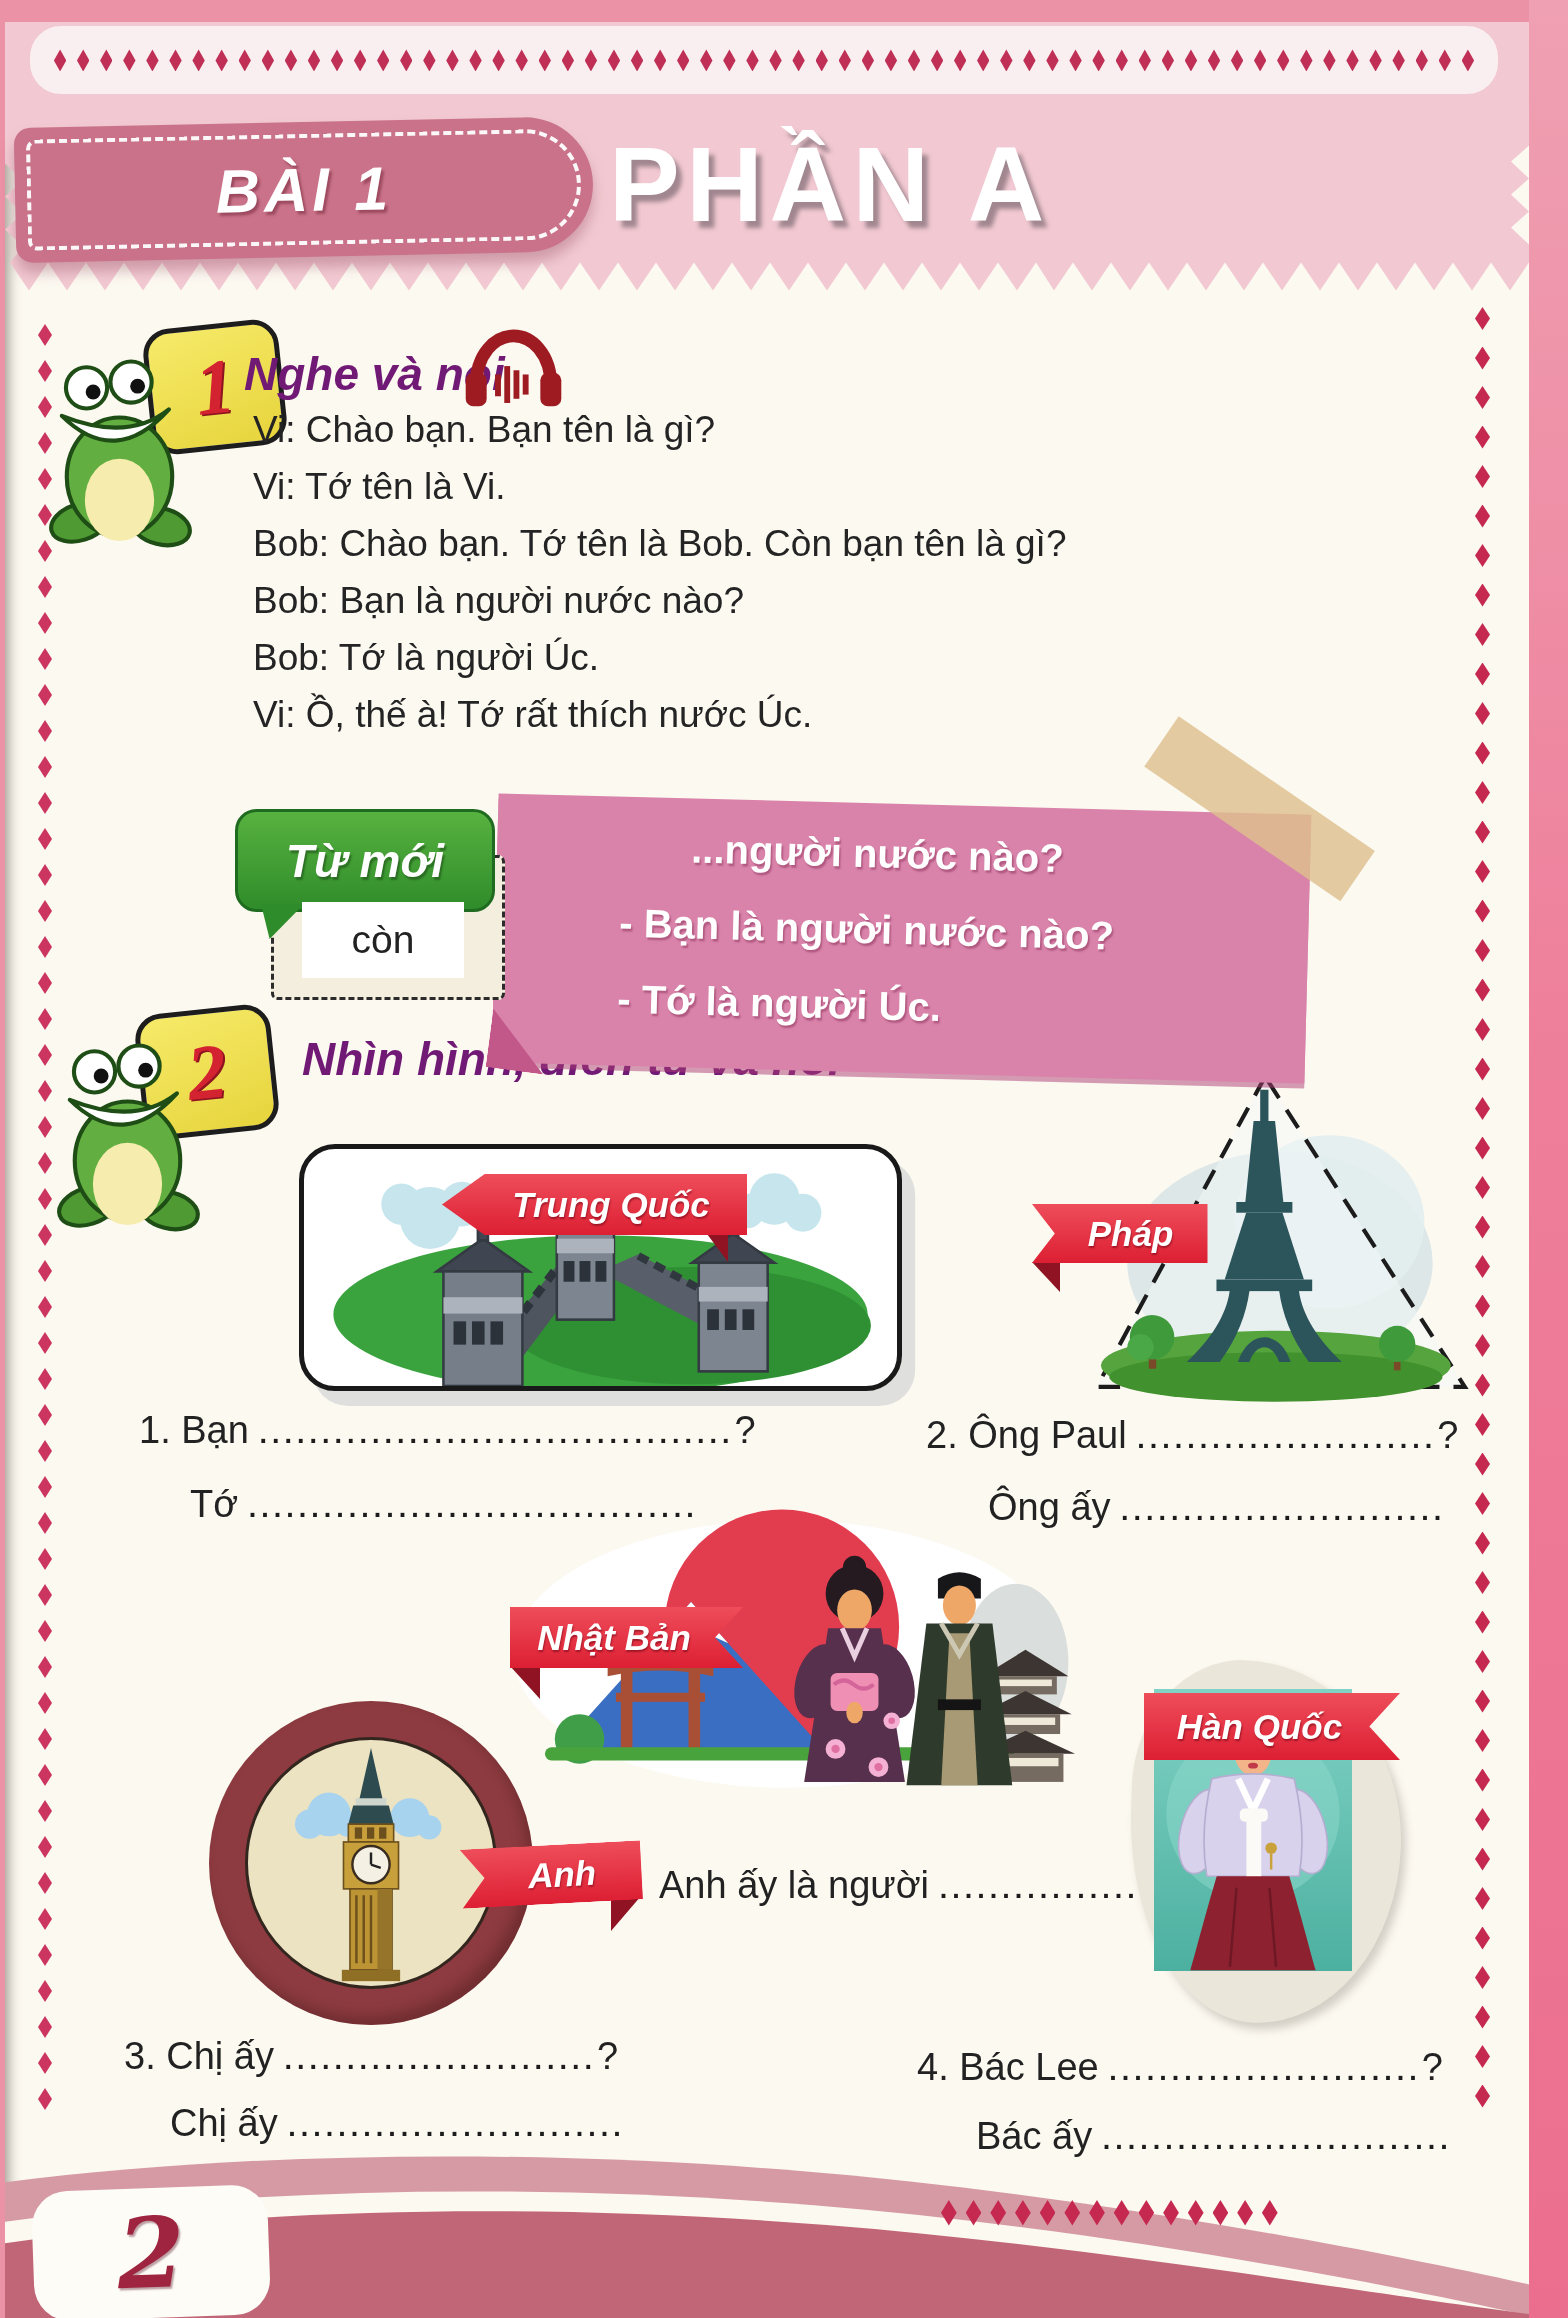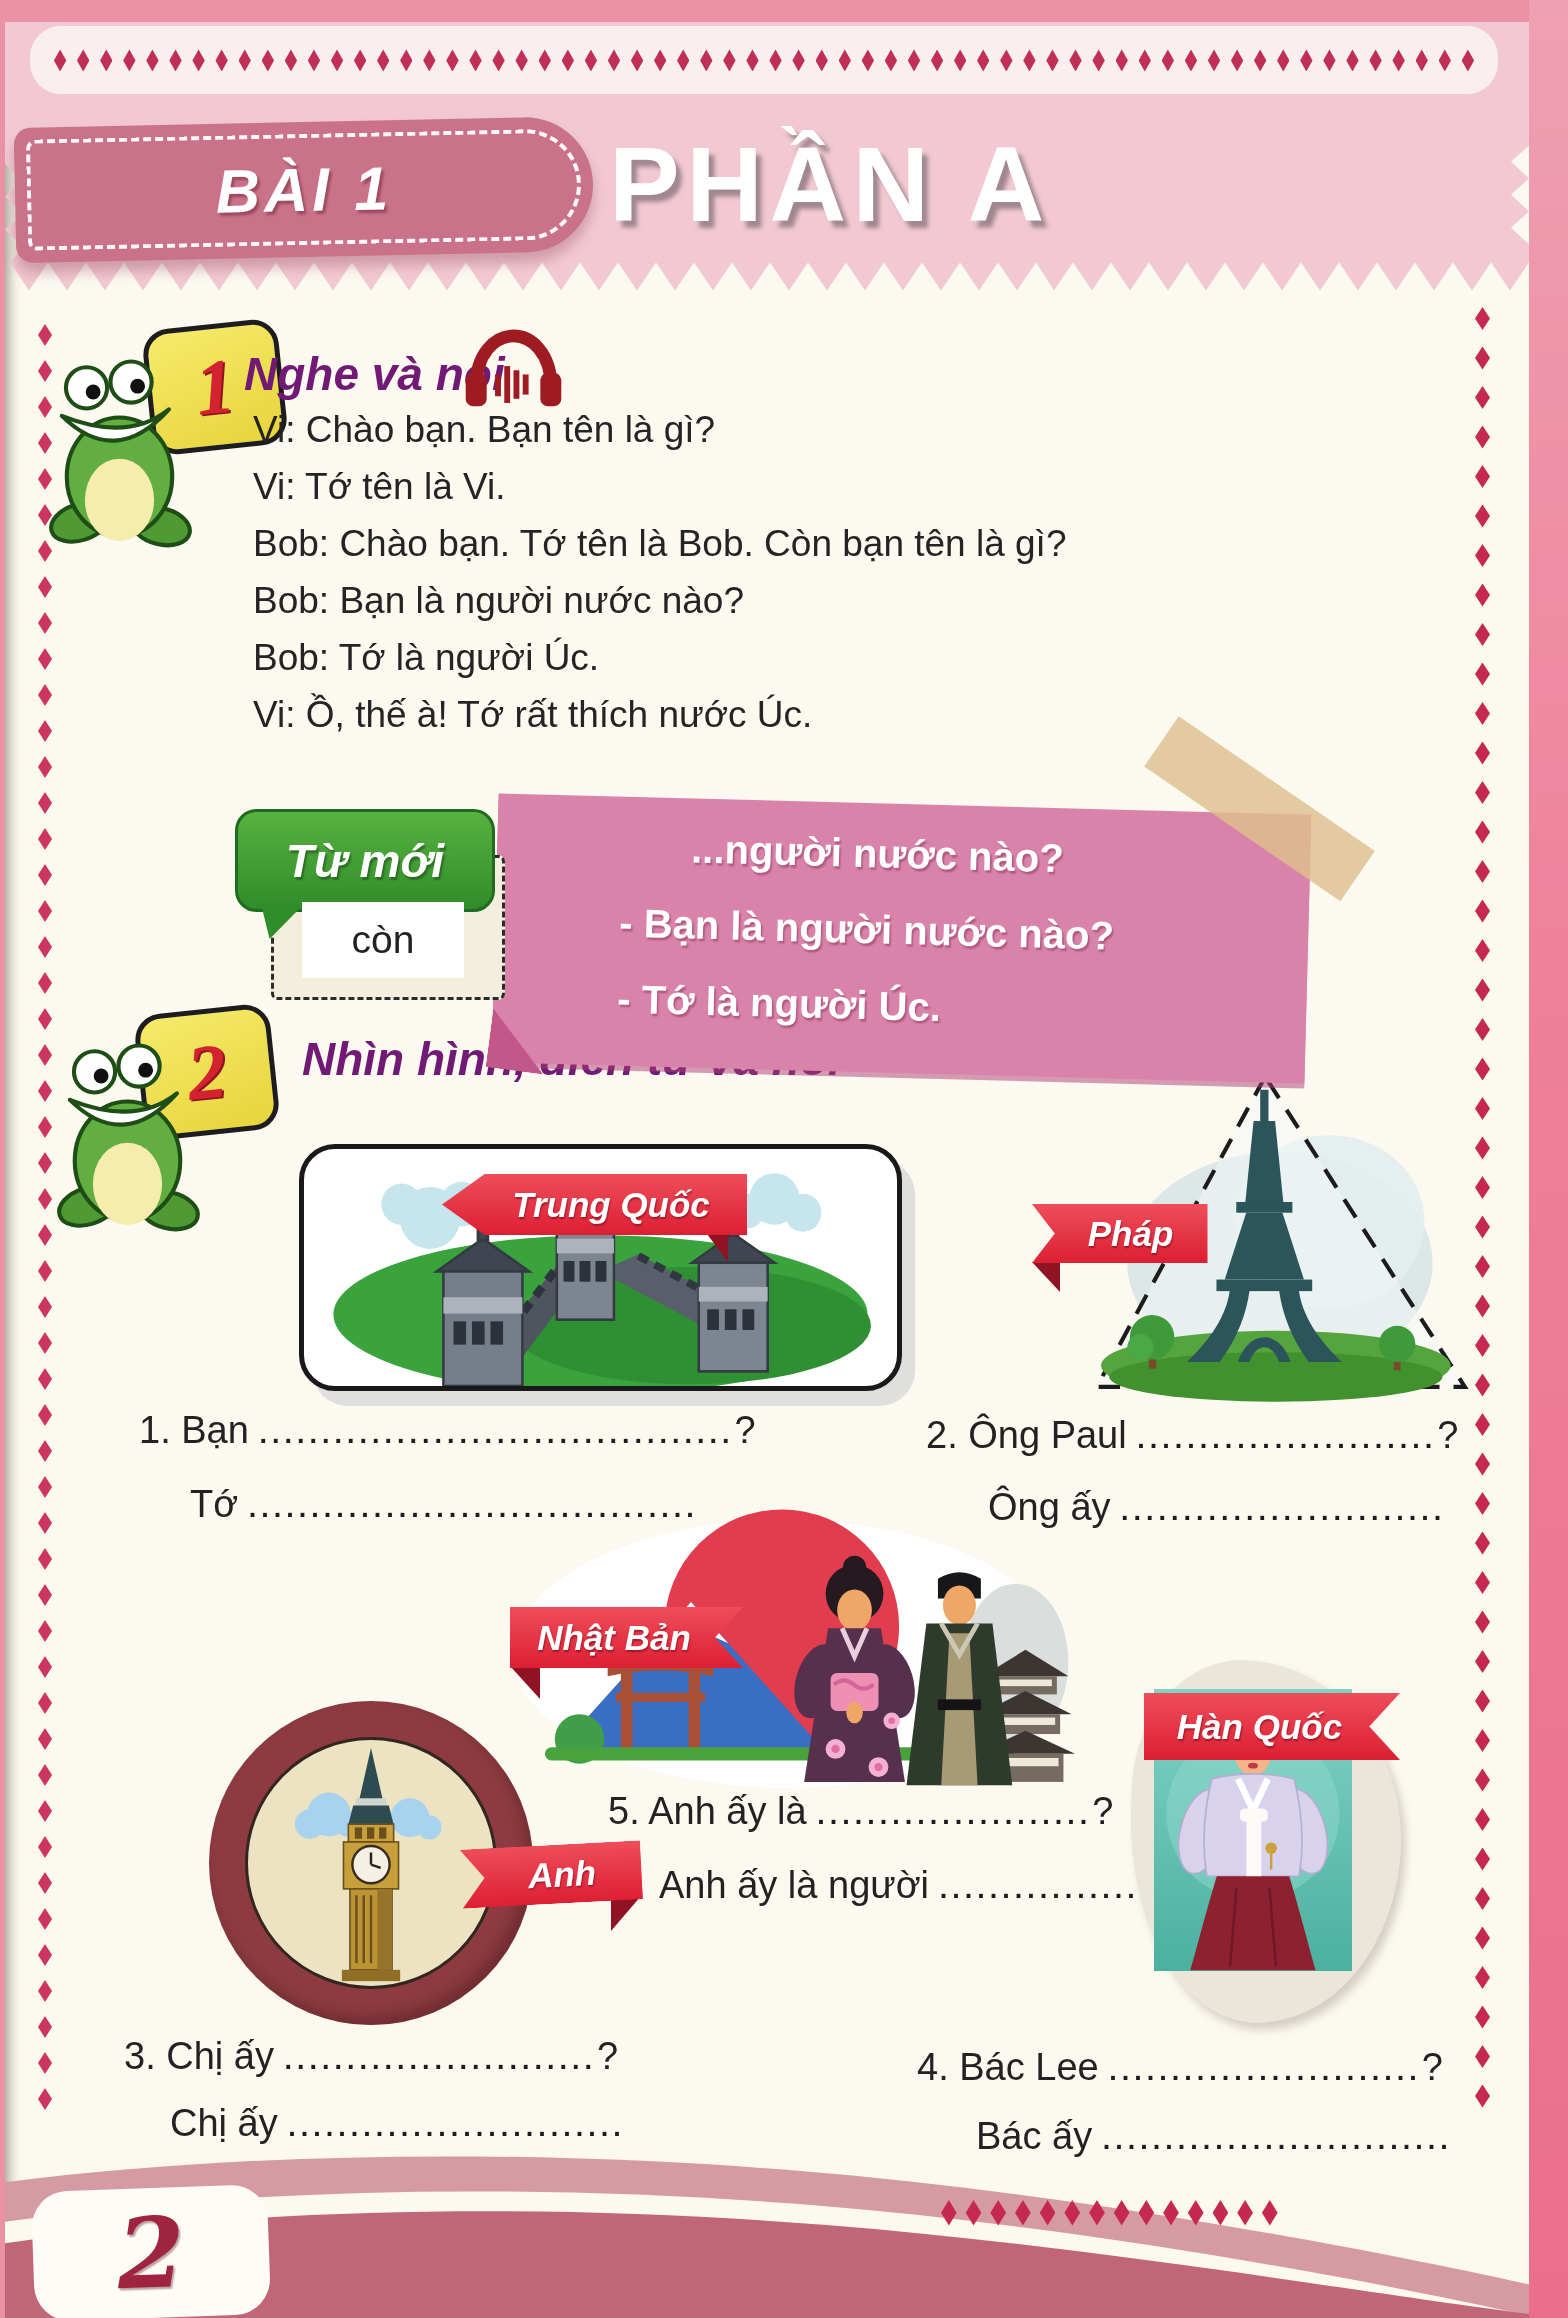--- a/index.html
+++ b/index.html
@@ -480,24 +480,20 @@
       <polygon points="548,160 572,160 582,344 538,344" fill="#a89a74"></polygon>
       <path d="M538,148 L560,186 L582,148" stroke="#cdc8b4" stroke-width="6" fill="none"></path>
       <rect x="534" y="240" width="52" height="13" fill="#141414"></rect>
     </g>
   </svg>
   <div class="ribbon rb-notch-right" style="left:510px;top:1607px;width:208px;height:61px;">
     <span>Nhật Bản</span>
   </div>
   <div class="fold" style="left:510px;top:1666px;width:30px;height:33px;clip-path:polygon(0 0,100% 0,100% 100%);"></div>
 
-  <div class="q" style="left:608px;top:1790px;">
-    <span>5. Anh ấy là</span>
-    <span class="dots">......................</span><span>?</span>
-  </div>
   <div class="q" style="left:659px;top:1864px;">
     <span>Anh ấy là người</span>
     <span class="dots">................</span>
   </div>
 
   <div class="bigben">
     <div class="bigben-inner">
       <svg viewBox="0 0 304 304">
         <g fill="#a8d3ee">
           <circle cx="100" cy="92" r="27"></circle>

